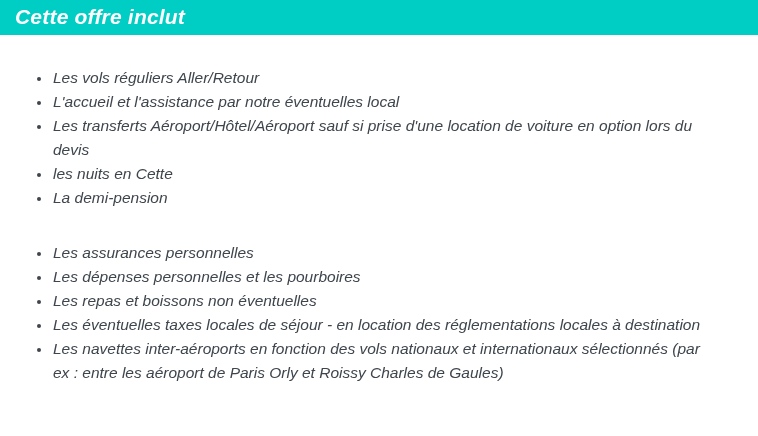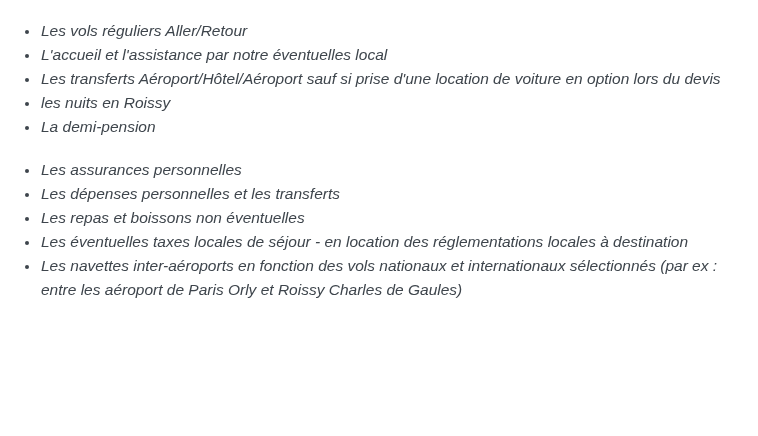--- a/index.html
+++ b/index.html
@@ -38,52 +38,55 @@
     color: #ffffff;
     font-size: 21px;
     font-weight: bold;
     font-style: italic;
     letter-spacing: 0.2px;
     line-height: 1;
     padding-bottom: 2px;
   }
   .section-header.second { margin-top: 47px; }
   ul.offer-list {
-    margin: 0;
+    margin: 12px;
     padding: 19px 34px 0 40px;
     list-style: disc outside;
   }
   ul.offer-list li {
     font-size: 15.5px;
     font-style: italic;
     line-height: 24px;
     color: var(--text);
     padding-left: 1px;
   }
   ul.offer-list li::marker {
     color: var(--text);
     font-size: 13px;
   }
 </style>
 </head>
 <body>
 
 <div class="page">
 
+  <div class="section-header first">
+    <h2>Cette offre inclut</h2>
+  </div>
 
   <ul class="offer-list">
     <li>Les vols réguliers Aller/Retour</li>
     <li>L'accueil et l'assistance par notre éventuelles local</li>
     <li>Les transferts Aéroport/Hôtel/Aéroport sauf si prise d'une location de voiture en option lors du devis</li>
-    <li>les nuits en Roissy</li>
+    <li>les nuits en Cette</li>
     <li>La demi-pension</li>
   </ul>
 
 
   <ul class="offer-list">
     <li>Les assurances personnelles</li>
-    <li>Les dépenses personnelles et les transferts</li>
+    <li>Les dépenses personnelles et les pourboires</li>
     <li>Les repas et boissons non éventuelles</li>
     <li>Les éventuelles taxes locales de séjour - en location des réglementations locales à destination</li>
     <li>Les navettes inter-aéroports en fonction des vols nationaux et internationaux sélectionnés (par ex : entre les aéroport de Paris Orly et Roissy Charles de Gaules)</li>
   </ul>
 
 </div>
 
 </body></html>

